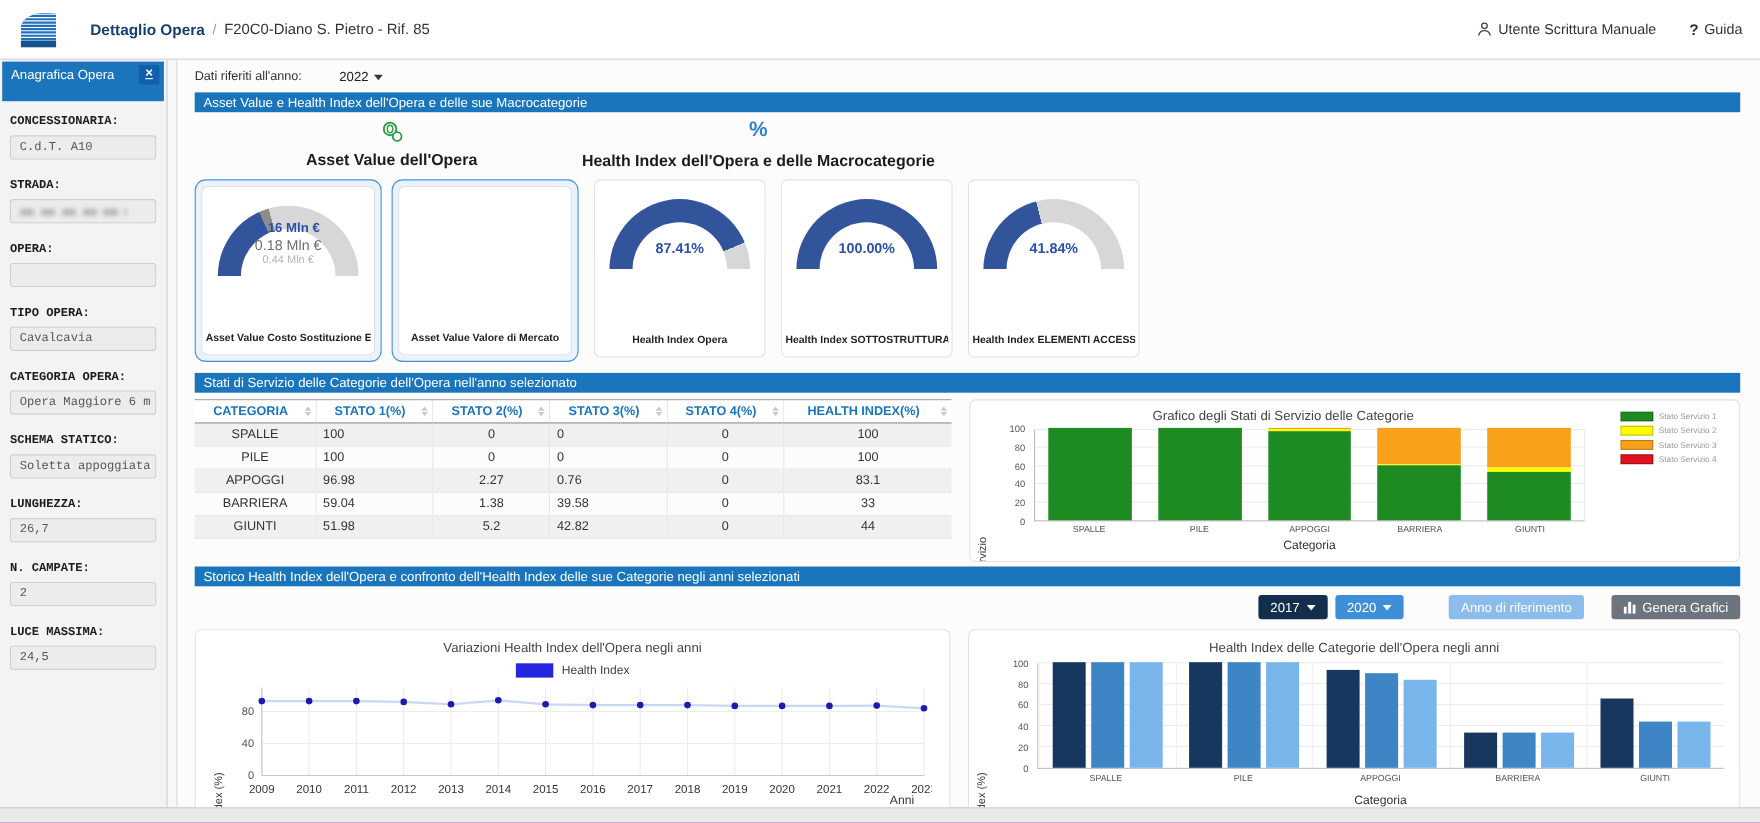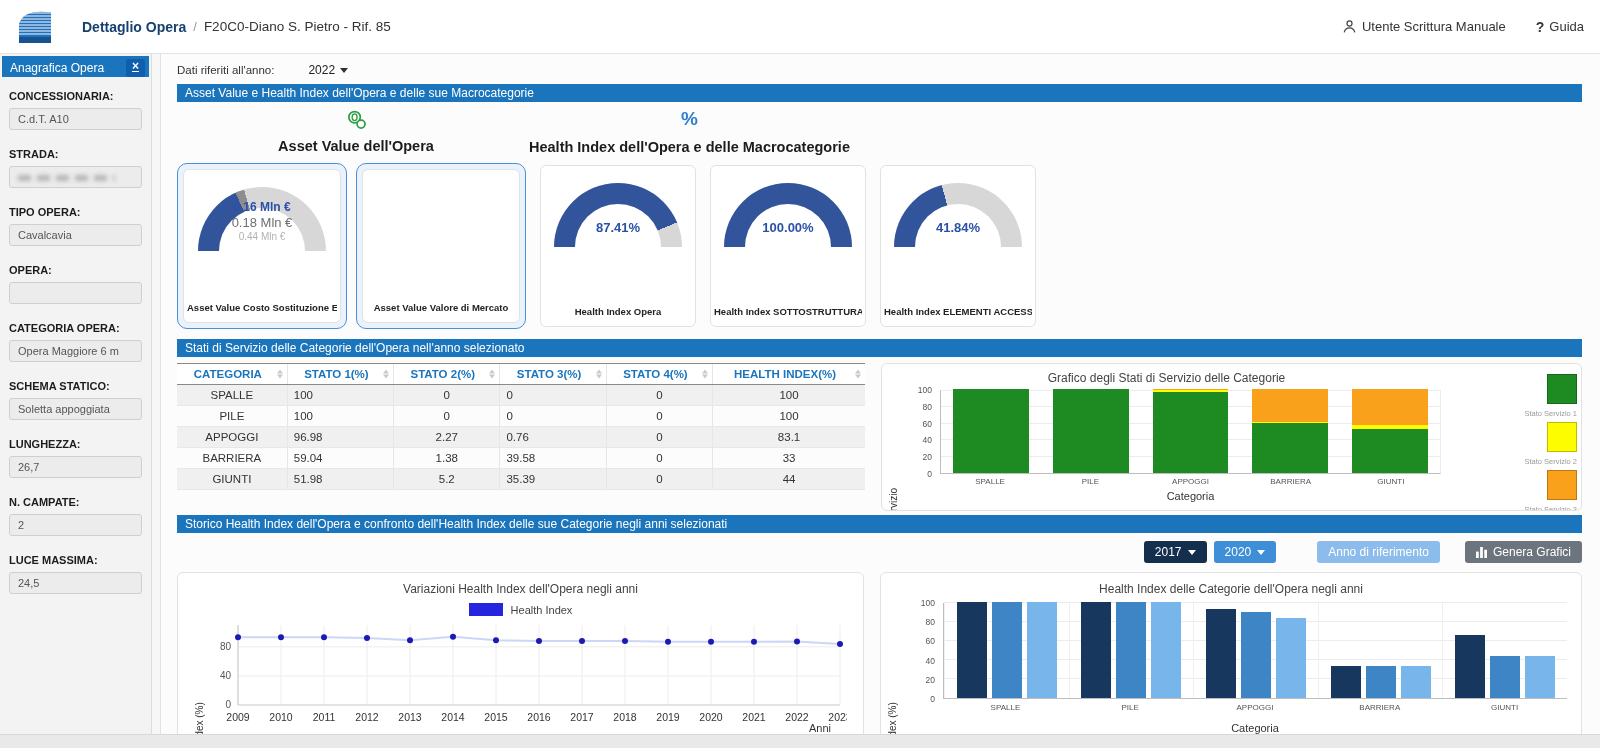--- a/index.html
+++ b/index.html
@@ -13,24 +13,24 @@
   .brand { font-weight:bold; color:#16406f; font-size:14px; }
   .crumb-sep { color:#999; margin:0 7px; font-size:13px; }
   .crumb { color:#333; font-size:13.5px; }
   .nav-right { margin-left:auto; display:flex; gap:30px; align-items:center; color:#333; font-size:13px; }
   .nav-user, .nav-help { display:inline-flex; align-items:center; gap:5px; cursor:pointer; }
   .help-q { font-weight:bold; font-size:14px; }
 
   
   .layout { display:flex; height:680px; }
   .sidebar { width:152px; background:#f3f3f3; border-right:1px solid #ddd; }
-  .side-head { display:flex; justify-content:space-between; align-items:center; background:#1b75bc; color:#fff; font-size:12px; padding:3px 4px 0 8px; margin:2px 2px 4px 2px; }
+  .side-head { display:flex; justify-content:space-between; align-items:center; background:#1b75bc; color:#fff; font-size:12px; padding:3px 4px 15px 8px; margin:2px 2px 4px 2px; }
   .side-close { background:#0f5fae; color:#fff; padding:0 6px 2px 6px; border-radius:2px; cursor:pointer; font-weight:bold; border-bottom:2px solid #fff0; text-decoration:underline; }
   .side-body { padding:2px 9px; }
-  .field { margin-bottom:18px; }
+  .field { margin-bottom:18px;font-family:Liberation Mono, monospace; }
   .field label { display:block; font-size:11px; font-weight:bold; color:#1c1c1c; margin:7px 0 6px; }
   .input { height:22px; line-height:20px; padding:0 8px; font-size:11px; color:#555; background:#ececec; border:1px solid #cfcfcf; border-radius:3px; overflow:hidden; white-space:nowrap; position:relative; }
   .input.redacted::after { content:""; position:absolute; left:8px; right:26px; top:8px; height:6px;
       background:repeating-linear-gradient(90deg,#adadad 0 13px,transparent 13px 19px); filter:blur(2px); opacity:.85; }
   .gutter { width:9px; background:#f7f7f7; border-right:1px solid #e2e2e2; cursor:col-resize; }
 
   .main { flex:1; padding:7px 18px 0 16px; background:#fcfcfc; overflow:hidden; }
 
   .filter-row { display:flex; align-items:center; font-size:11.5px; color:#333; margin:2px 0 7px; }
   .filter-row .filter-label { margin-right:34px; }
@@ -39,21 +39,21 @@
   .caret.white { border-top-color:#fff; }
 
   .sec-bar { background:#1b75bc; color:#fff; font-size:12px; padding:2px 8px; margin:4px 0 6px; }
 
   .titles-row { display:flex; align-items:center; margin:4px 0 8px; }
   .sec-title { font-size:14.5px; font-weight:bold; color:#1c1c1c; display:flex; align-items:center; gap:9px;flex-direction:column; }
   .sec-title.asset { width:352px; padding-left:6px; }
   .pct-ico { color:#2f7fd0; font-weight:bold; font-size:19px; }
 
   
-  .cards-row { display:flex; gap:9px; margin:2px 0 10px; align-items:center; }
+  .cards-row { display:flex; gap:9px; margin:2px 0 10px; align-items:flex-start; }
   .asset-wrap { border:1px solid #4a90d9; border-radius:10px; background:#eaf3fb; padding:5px; }
   .card { background:#fff; border:1px solid #e2e2e2; border-radius:6px; }
   .gauge-card { width:158px; height:154px; position:relative; }
   .health-card { width:156px; height:162px; position:relative; margin-left:5px; }
   .gauge { width:128px; height:64px; position:relative; margin:17px auto 0; }
   .gauge-arc { position:absolute; inset:0; border-radius:128px 128px 0 0; }
   .gauge-hole { position:absolute; left:21px; top:21px; width:86px; height:43px; border-radius:86px 86px 0 0; background:#fff; }
   .gauge-text { position:absolute; left:-14px; right:-14px; top:13px; text-align:center; line-height:1.25; }
   .g1 { color:#2b50a8; font-weight:bold; font-size:12px; }
   .g2 { color:#6f6f6f; font-size:13px; }
@@ -83,21 +83,21 @@
   .plot-area { position:absolute; left:58px; right:140px; top:26px; height:84px; border:1px solid #ececec; border-left:1px solid #bdbdbd; border-bottom:1px solid #bdbdbd; background:#fff; display:flex; }
   .hgrid { position:absolute; left:0; right:0; height:1px; background:#ececec; }
   .yaxis { position:absolute; left:26px; width:28px; top:26px; height:84px; }
   .yaxis span { position:absolute; right:4px; font-size:8.5px; color:#555; transform:translateY(50%); }
   .bar-col { flex:1; display:flex; align-items:flex-end; justify-content:center; position:relative; z-index:1; }
   .bar-stack { width:76%; display:flex; flex-direction:column-reverse; }
   .xlabels { position:absolute; left:58px; right:140px; top:113px; display:flex; }
   .xlabels span { flex:1; text-align:center; font-size:8px; color:#555; }
   .xlab { position:absolute; left:58px; right:140px; top:126px; text-align:center; font-size:11px; color:#333; }
   .legend-col { position:absolute; right:4px; top:10px; width:104px; overflow:hidden; }
-  .legend-item { display:flex; align-items:flex-end; gap:5px; margin-bottom:4px;flex-direction:column; }
+  .legend-item { display:flex; align-items:flex-start; gap:5px; margin-bottom:4px; }
   .legend-item .sw { width:30px; height:9px; flex:0 0 30px; border:1px solid rgba(0,0,0,.25); }
   .legend-item .lt { font-size:7.5px; color:#999; white-space:nowrap; }
 
   
   .controls-row { display:flex; justify-content:flex-end; align-items:center; gap:7px; margin:8px 0 9px; }
   .btn { border:none; border-radius:3px; color:#fff; font-size:12px; padding:4px 11px; display:inline-flex; align-items:center; gap:6px; cursor:pointer; font-family:inherit; }
   .btn-year-a { background:#142e4e; }
   .btn-year-b { background:#3e8ed8; }
   .btn-ref { background:#8cbceb; margin-left:34px; }
   .btn-gen { background:#6c757d; margin-left:18px; }
@@ -179,26 +179,26 @@
       <div class="side-body" id="side-fields">
   <div class="field">
     <label>CONCESSIONARIA:</label>
     <div class="input ">C.d.T. A10</div>
   </div>
   <div class="field">
     <label>STRADA:</label>
     <div class="input redacted"></div>
   </div>
   <div class="field">
+    <label>OPERA:</label>
+    <div class="input "></div>
+  </div>
+  <div class="field">
     <label>TIPO OPERA:</label>
     <div class="input ">Cavalcavia</div>
-  </div>
-  <div class="field">
-    <label>OPERA:</label>
-    <div class="input "></div>
   </div>
   <div class="field">
     <label>CATEGORIA OPERA:</label>
     <div class="input ">Opera Maggiore 6 m</div>
   </div>
   <div class="field">
     <label>SCHEMA STATICO:</label>
     <div class="input ">Soletta appoggiata</div>
   </div>
   <div class="field">
@@ -371,21 +371,21 @@
                   <td class="al-l">59.04</td>
                   <td class="al-c">1.38</td>
                   <td class="al-l">39.58</td>
                   <td class="al-c">0</td>
                   <td class="al-c">33</td>
                 </tr>
   <tr>
                   <td class="al-c">GIUNTI</td>
                   <td class="al-l">51.98</td>
                   <td class="al-c">5.2</td>
-                  <td class="al-l">35.39</td>
+                  <td class="al-l">42.82</td>
                   <td class="al-c">0</td>
                   <td class="al-c">44</td>
                 </tr>
               </tbody>
           </table>
         </div>
 
         <div class="card chart-card" id="stacked-card">
           <div class="chart-title">Grafico degli Stati di Servizio delle Categorie</div>
           <div class="ylab-rot">Stati di servizio (%)</div>

